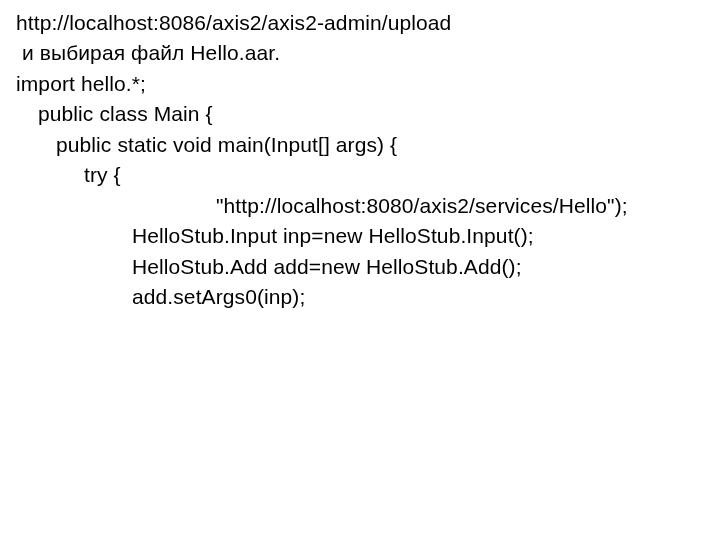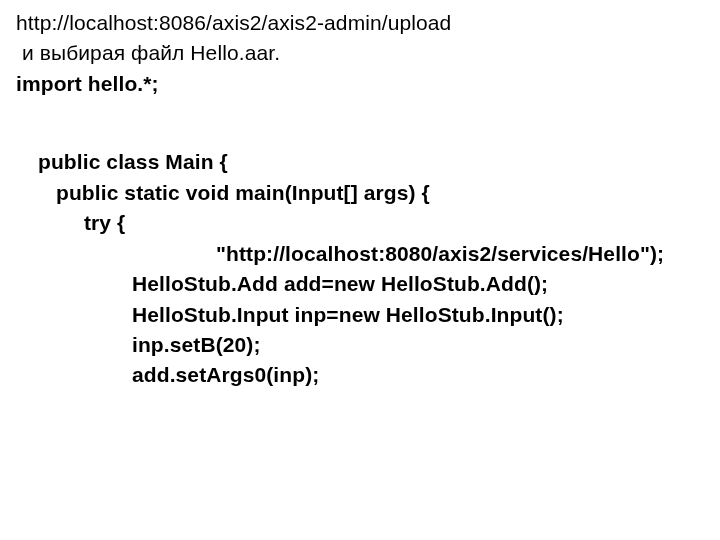--- a/index.html
+++ b/index.html
@@ -9,36 +9,35 @@
       background: #ffffff;
       font-family: Arial, Helvetica, sans-serif;
       font-size: 21px;
       color: #000000;
       line-height: 1.45;
       padding: 8px 16px;
       letter-spacing: 0.1px;
     }
     .content { width: 100%; }
     .line { white-space: pre; }
-    .indent1 { padding-left: 22px; margin-top: 48px; }
+    .indent1 { padding-left: 22px; }
     .indent2 { padding-left: 40px; }
     .indent3 { padding-left: 68px; }
     .indent4 { padding-left: 92px; }
     .indent5 { padding-left: 200px; }
     .indent6 { padding-left: 116px; }
-    .bold { font-weight: bold; }
+    .bold { font-weight: normal; }
   </style>
 </head>
 <body>
 
 <div class="content">
   <div class="line">http://localhost:8086/axis2/axis2-admin/upload</div>
   <div class="line"> и выбирая файл Hello.aar.</div>
   <div class="line bold">import hello.*;</div>
   <div class="line bold indent1">public class Main {</div>
   <div class="line bold indent2">public static void main(Input[] args) {</div>
   <div class="line bold indent3">try {</div>
   <div class="line bold indent5">"http://localhost:8080/axis2/services/Hello");</div>
+  <div class="line bold indent6">HelloStub.Input inp=new HelloStub.Input();</div>
   <div class="line bold indent6">HelloStub.Add add=new HelloStub.Add();</div>
-  <div class="line bold indent6">HelloStub.Input inp=new HelloStub.Input();</div>
-  <div class="line bold indent6">inp.setB(20);</div>
   <div class="line bold indent6">add.setArgs0(inp);</div>
 </div>
 
 </body></html>

